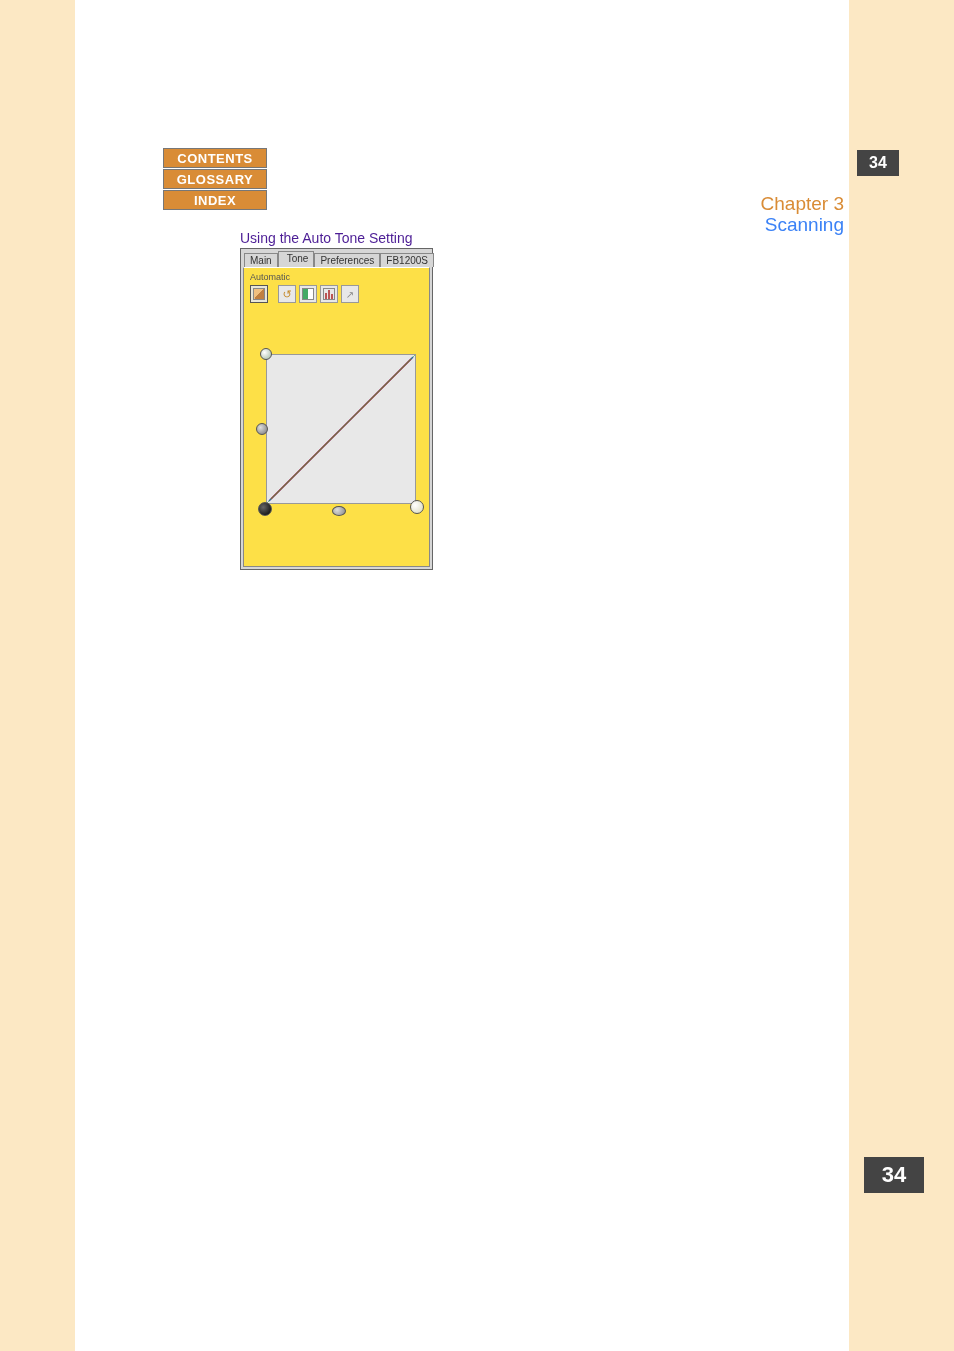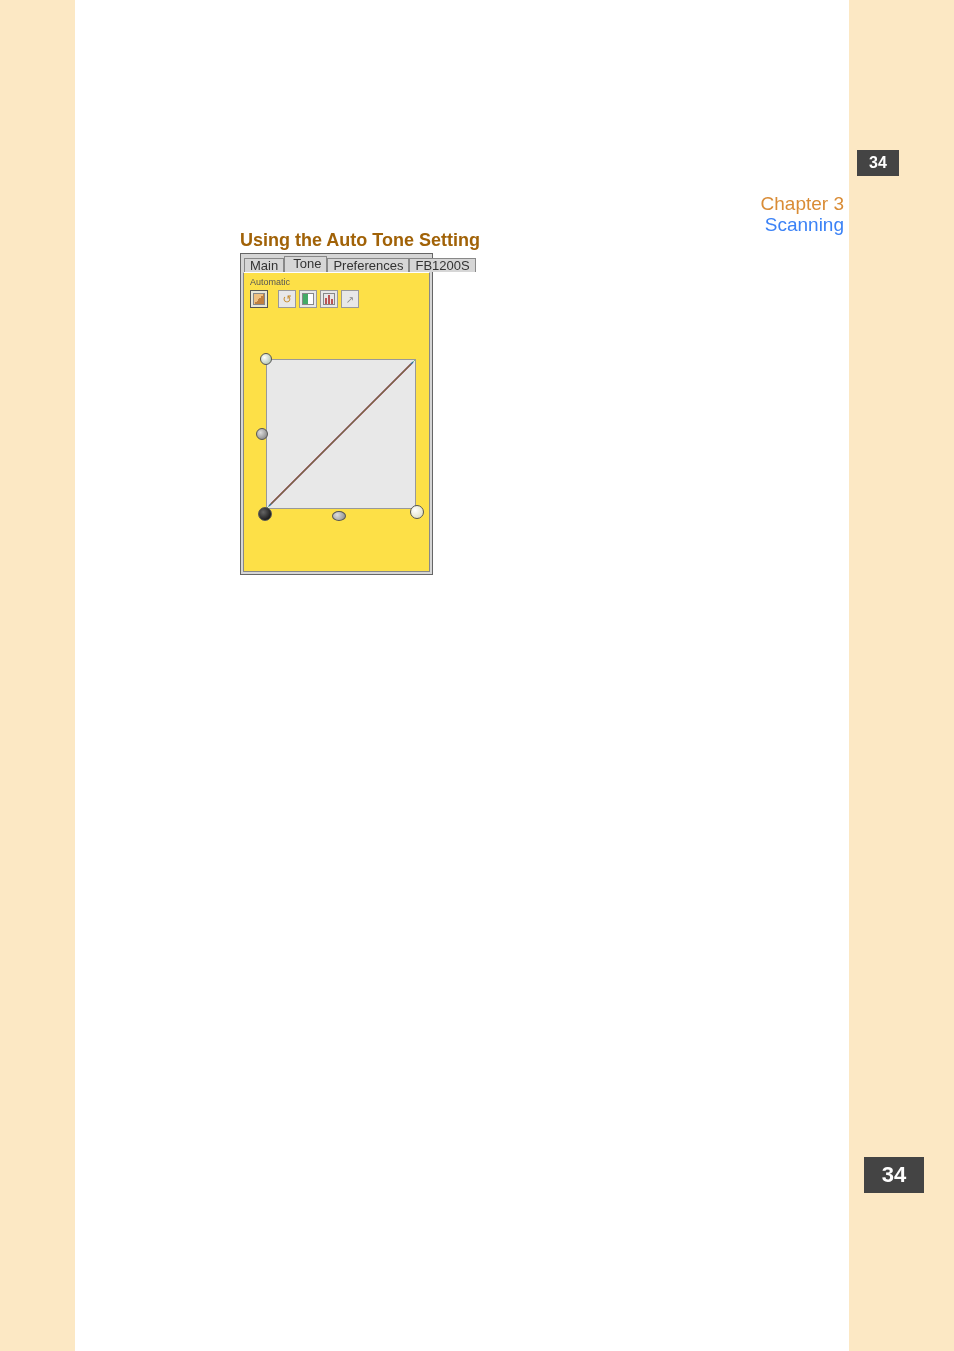--- a/index.html
+++ b/index.html
@@ -88,23 +88,23 @@
     background: #444444;
     color: #ffffff;
     font-weight: bold;
     font-size: 22px;
     text-align: center;
     line-height: 36px;
   }
 
   
   .section-heading {
-    font-weight: bold;
-    font-size: 18px;
-    color: #a16207;
+    font-weight: normal;
+    font-size: 14px;
+    color: #4c1d95;
     margin-bottom: 2px;
   }
   .body-para {
     font-size: 14.5px;
     color: #222;
     line-height: 1.35;
     margin-bottom: 18px;
     max-width: 540px;
   }
 
@@ -124,21 +124,21 @@
     padding-left: 3px;
     padding-top: 2px;
     background: #d6d6d6;
   }
   .ui-tab {
     padding: 1px 5px 0 5px;
     border: 1px solid #888;
     border-bottom: none;
     background: #d6d6d6;
     margin-right: 0px;
-    font-size: 13px;
+    font-size: 10px;
     height: 14px;
     line-height: 12px;
     position: relative;
   }
   .ui-tab.active {
     background: #d6d6d6;
     height: 16px;
     margin-top: -2px;
     font-weight: normal;
     padding-left: 8px;
@@ -204,20 +204,25 @@
     border:1px solid #888; }
   .ic-curve::before { content:"↗"; color:#888; font-size:10px; }
 </style>
 </head>
 <body>
 
 <div class="left-col"></div>
 
 <div class="mid-col">
 
+  <div class="nav-buttons">
+    <a class="nav-btn">CONTENTS</a>
+    <a class="nav-btn">GLOSSARY</a>
+    <a class="nav-btn">INDEX</a>
+  </div>
 
   <div class="chapter-block">
     <div class="chapter-line">Chapter 3</div>
     <div class="chapter-sub">Scanning</div>
   </div>
   <div class="page-badge-top">34</div>
   <div class="page-badge-bottom">34</div>
 
   <div style="margin-top:80px;">
     <div class="section-heading">Using the Auto Tone Setting</div>

